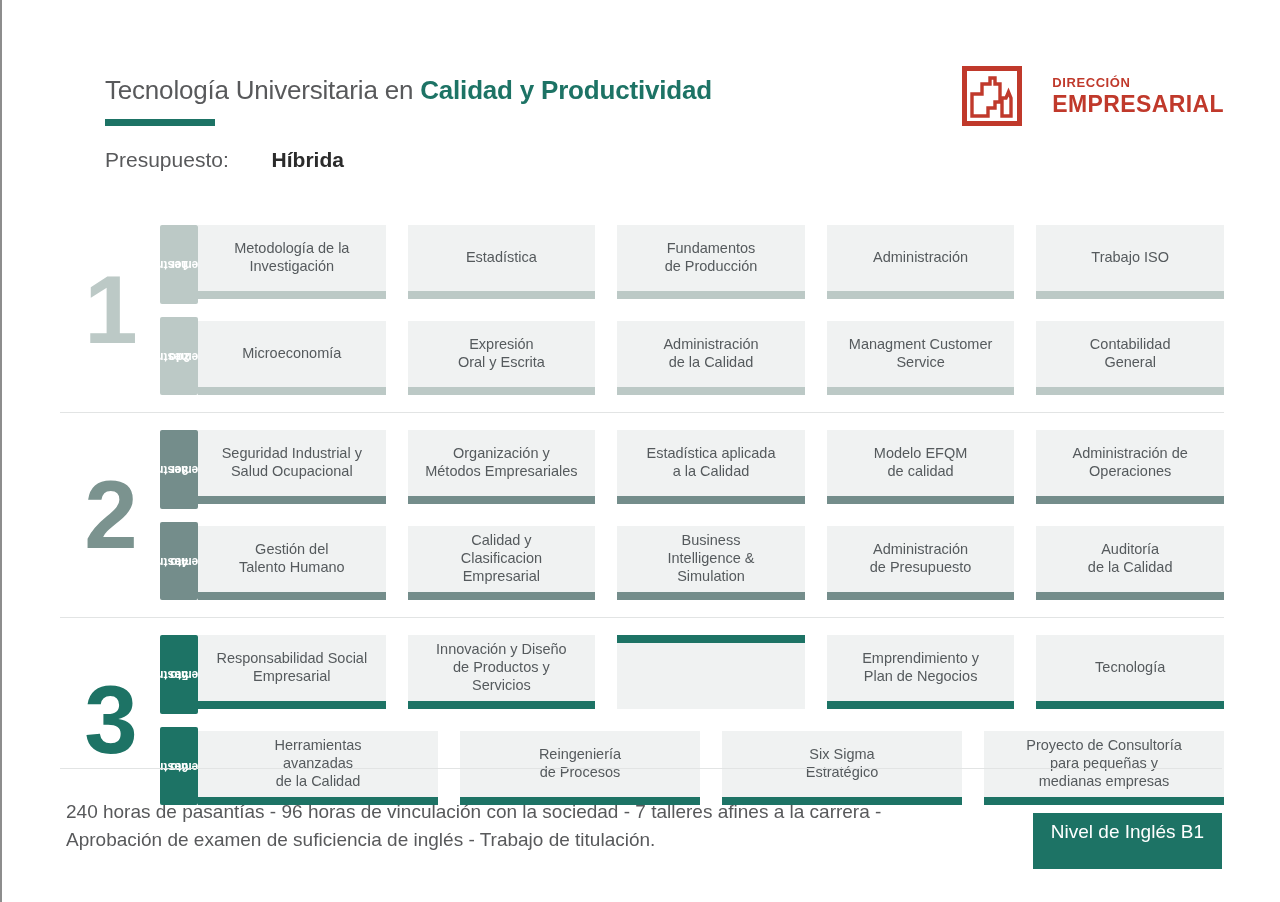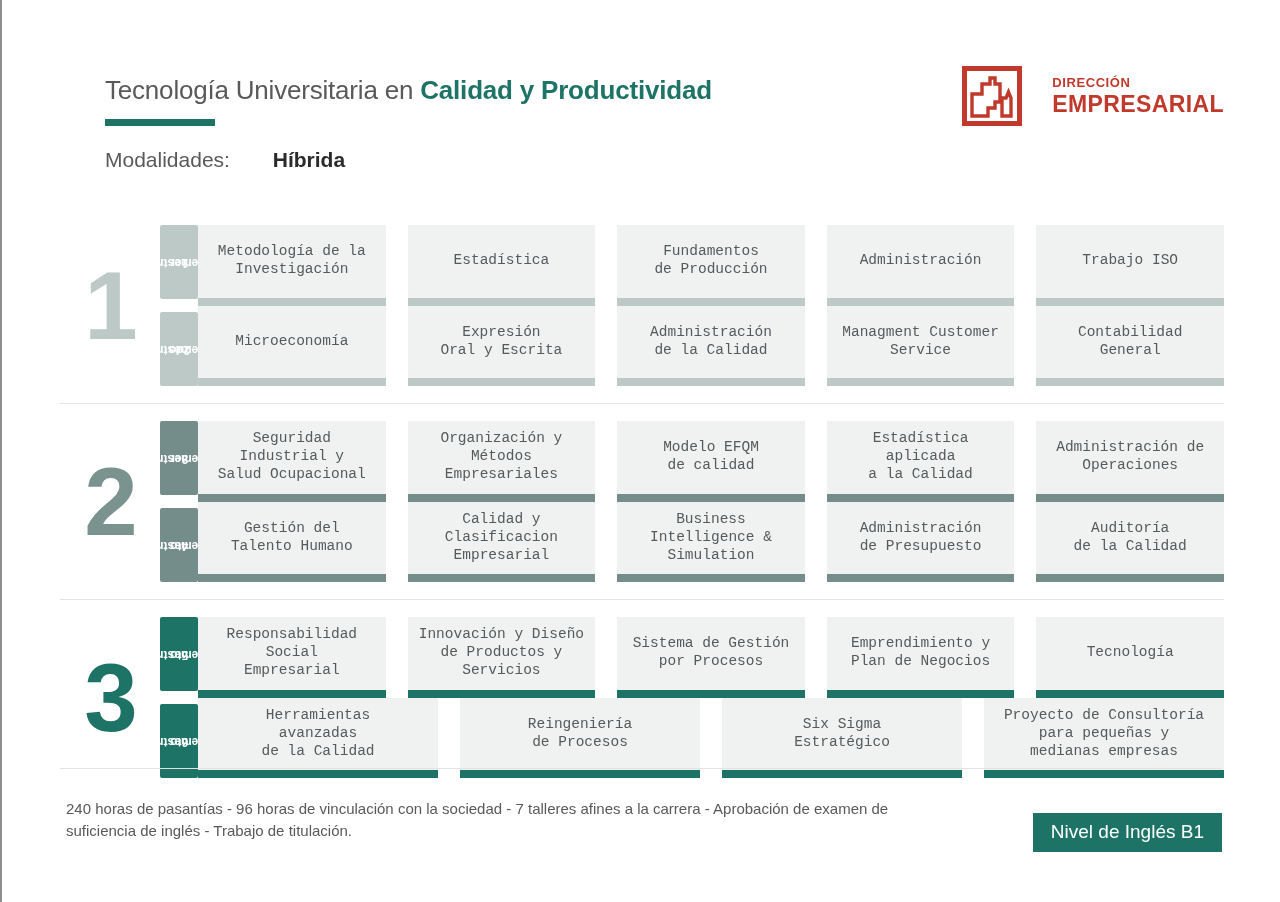--- a/index.html
+++ b/index.html
@@ -150,24 +150,23 @@
     color: #ffffff;
     font-size: 12px;
     font-weight: 700;
     line-height: 1.12;
     text-align: center;
   }
   .courses {
     flex: 1;
     display: flex;
     flex-direction: column;
-    gap: 0;
+    gap: 22px;
     padding-top: 7px;
     padding-bottom: 7px;
-    font-family: Liberation Mono, monospace;
   }
   .course-row {
     display: flex;
     gap: 22px;
     flex: 1;
   }
   .card {
     flex: 1;
     background: #f0f2f2;
     display: flex;
@@ -212,52 +211,52 @@
     right: 58px;
     top: 768px;
     height: 1px;
     background: #e2e4e4;
   }
   .footer {
     position: absolute;
     left: 64px;
     top: 798px;
     width: 880px;
-    font-size: 15px;
+    font-size: 19px;
     line-height: 1.45;
     color: #58595b;
   }
   .badge {
     position: absolute;
     right: 58px;
     top: 813px;
     background: #1d7365;
     color: #ffffff;
     font-size: 19px;
-    padding: 8px 18px 9px 18px;
+    padding: 8px 18px 26px 18px;
     white-space: nowrap;
   }
 </style>
 </head>
 <body>
 
 <div class="page">
 
   <div class="header">
 
     <div class="title-block">
       <div class="title-line">
         <span class="title-light">Tecnología Universitaria en</span>
         <span class="title-strong">Calidad y Productividad</span>
       </div>
       <div class="title-rule"></div>
     </div>
 
     <div class="subtitle">
-      <span class="lbl">Modalidades:</span>
+      <span class="lbl">Presupuesto:</span>
       <span class="val">Híbrida</span>
     </div>
 
     <div class="logo">
       <svg class="logo-mark" viewBox="0 0 60 60">
         <rect x="2.5" y="2.5" width="55" height="55" fill="none" stroke="#c0392b" stroke-width="5"></rect>
         <path d="M10 50 L10 28 L20 28 L20 18 L28 18 L28 12 L33 12 L33 18 L38 18 L38 36 L33 36 L33 42 L26 42 L26 50 Z" fill="none" stroke="#c0392b" stroke-width="3.4" stroke-linejoin="miter"></path>
         <path d="M40 50 L40 32 L44 32 L46.5 26 L49 32 L49 50 Z" fill="none" stroke="#c0392b" stroke-width="3.4" stroke-linejoin="miter"></path>
       </svg>
       <div class="logo-text">
@@ -345,25 +344,25 @@
           <div class="course-row">
             <div class="card">
                 <div class="card-text">Seguridad Industrial y<br>Salud Ocupacional</div>
                 <div class="card-bar"></div>
               </div>
             <div class="card">
                 <div class="card-text">Organización y<br>Métodos Empresariales</div>
                 <div class="card-bar"></div>
               </div>
             <div class="card">
+                <div class="card-text">Estadística aplicada<br>a la Calidad</div>
+                <div class="card-bar"></div>
+              </div>
+            <div class="card">
                 <div class="card-text">Modelo EFQM<br>de calidad</div>
-                <div class="card-bar"></div>
-              </div>
-            <div class="card">
-                <div class="card-text">Estadística aplicada<br>a la Calidad</div>
                 <div class="card-bar"></div>
               </div>
             <div class="card">
                 <div class="card-text">Administración de<br>Operaciones</div>
                 <div class="card-bar"></div>
               </div>
           </div>
           <div class="course-row">
             <div class="card">
                 <div class="card-text">Gestión del<br>Talento Humano</div>
@@ -406,21 +405,20 @@
           <div class="course-row">
             <div class="card">
                 <div class="card-text">Responsabilidad Social<br>Empresarial</div>
                 <div class="card-bar"></div>
               </div>
             <div class="card">
                 <div class="card-text">Innovación y Diseño<br>de Productos y<br>Servicios</div>
                 <div class="card-bar"></div>
               </div>
             <div class="card">
-                <div class="card-text">Sistema de Gestión<br>por Procesos</div>
                 <div class="card-bar"></div>
               </div>
             <div class="card">
                 <div class="card-text">Emprendimiento y<br>Plan de Negocios</div>
                 <div class="card-bar"></div>
               </div>
             <div class="card">
                 <div class="card-text">Tecnología</div>
                 <div class="card-bar"></div>
               </div>

